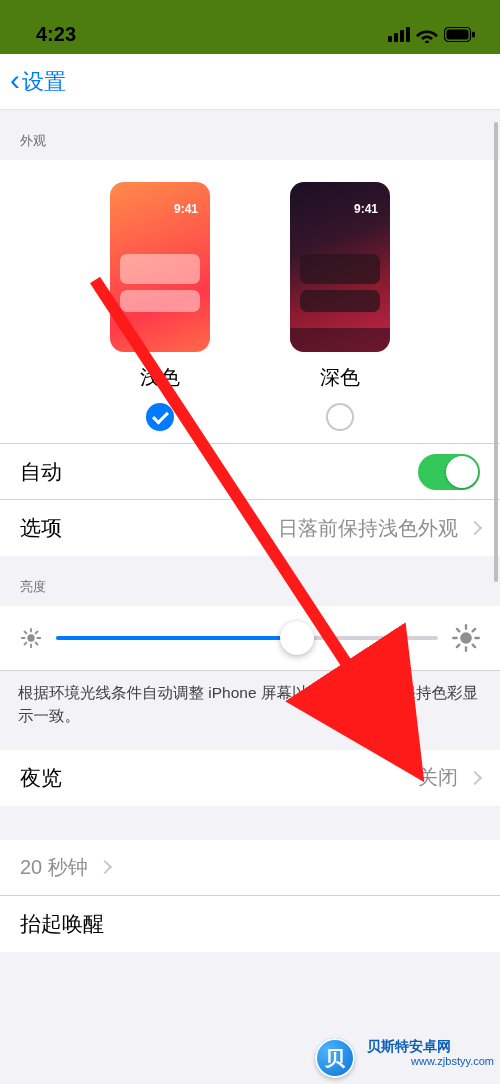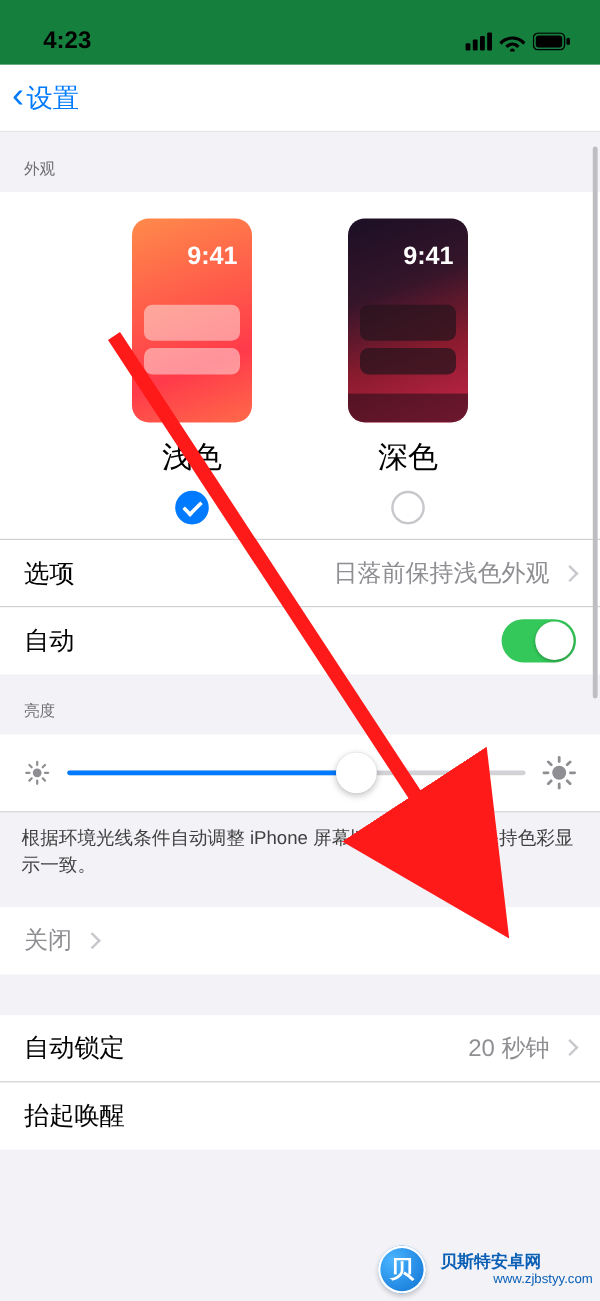--- a/index.html
+++ b/index.html
@@ -11,21 +11,21 @@
     position: relative;
   }
   
   .status-bar {
     height: 54px;
     display: flex;
     align-items: center;
     justify-content: space-between;
     padding: 15px 24px 0 36px;
     font-weight: 600;
-    background: #15803d;
+    background: #4d7c0f;
     font-size: 20px;
   }
   .status-right { display: flex; align-items: center; gap: 6px; }
   .signal-bars { display: flex; align-items: flex-end; gap: 2px; }
   .signal-bars span { width: 4px; background:#000; border-radius:1px; }
   .signal-bars span:nth-child(1){height:6px;}
   .signal-bars span:nth-child(2){height:9px;}
   .signal-bars span:nth-child(3){height:12px;}
   .signal-bars span:nth-child(4){height:15px;}
 
@@ -77,21 +77,21 @@
   .footer {
     font-size:15.5px; color:#404040;
     padding:10px 18px 22px 18px;
     line-height:1.5;
   }
 
   
   .appearance-group { background:#fff; padding:22px 0 12px 0; border-bottom:0.5px solid #d1d1d6;}
   .cards { display:flex; justify-content:center; gap:80px; }
   .card { display:flex; flex-direction:column; align-items:center; gap:12px;}
-  .card-label { font-size:25px; }
+  .card-label { font-size:20px; }
   .radio {
     width:28px;height:28px;border-radius:50%;
     border:2px solid #c7c7cc;
     display:flex;align-items:center;justify-content:center;
   }
   .radio.sel { background:#007aff; border-color:#007aff;}
   .radio.sel::after{content:""; width:12px; height:6px; border-left:3px solid #fff; border-bottom:3px solid #fff; transform:rotate(-45deg) translate(1px,-1px);}
 
   .phone {
     width:100px; height:170px; border-radius:14px; overflow:hidden;
@@ -99,21 +99,21 @@
     font-size:0;
   }
   .phone.light {
     background: linear-gradient(160deg,#ff8a4a 0%,#ff5c4a 40%,#ff3a4a 70%,#ff6a4a 100%);
   }
   .phone.dark {
     background: linear-gradient(160deg,#1b0f25 0%,#35152a 35%,#8a1b2e 65%,#c7254a 100%);
   }
   .phone .clock {
     position:absolute; top:20px; right:12px;
-    color:#fff; font-size:21px; font-weight:600;
+    color:#fff; font-size:12px; font-weight:600;
   }
   .phone .bubble {
     position:absolute; left:10px; right:10px; height:30px;
     border-radius:7px;
   }
   .phone.light .bubble { background:rgba(255,255,255,0.45); }
   .phone.dark  .bubble { background:rgba(40,20,30,0.75); }
   .phone .b1 { top:72px; }
   .phone .b2 { top:108px; height:22px;}
   .phone.dark .b2 { top:108px; }
@@ -153,21 +153,21 @@
   
   .arrow-overlay {
     position:absolute; left:0; top:0;
     width:500px; height:1084px;
     pointer-events:none;
   }
 
   
   .watermark {
     position:absolute; right:6px; bottom:6px;
-    display:flex; align-items:center; gap:12px;
+    display:flex; gap:12px;
     font-size:14px; color:#0a5fb5; line-height:1.2;
   }
   .watermark .ball{
     width:40px;height:40px;border-radius:50%;
     background:radial-gradient(circle at 30% 30%, #4ab4ff, #0a6ed1);
     box-shadow:0 0 0 2px #fff inset, 0 2px 4px rgba(0,0,0,.2);
   }
   .watermark .ball::after{content:"贝";color:#fff;font-size:20px;display:flex;align-items:center;justify-content:center;width:100%;height:100%;font-weight:bold;}
   .watermark .txt{display:flex;flex-direction:column;align-items:flex-start;}
   .watermark .t1{font-weight:700;color:#0a5fb5;}
@@ -231,31 +231,31 @@
         <div class="dock"></div>
       </div>
       <div class="card-label">深色</div>
       <div class="radio"></div>
     </div>
   </div>
 </div>
 
 <div class="group">
   <div class="row">
+    <div class="label">自动</div>
+    <div class="toggle">
+        <div class="knob"></div>
+      </div>
+  </div>
+  <div class="row">
     <div class="label">选项</div>
     <div class="detail">
       <span>日落前保持浅色外观</span>
       <span class="chevron-right"></span>
     </div>
-  </div>
-  <div class="row">
-    <div class="label">自动</div>
-    <div class="toggle">
-        <div class="knob"></div>
-      </div>
   </div>
 </div>
 
 <div class="section-header">亮度</div>
 
 <div class="group">
   <div class="brightness-row">
     <svg class="sun-small" width="22" height="22" viewBox="0 0 24 24">
       <circle cx="12" cy="12" r="4" fill="#8e8e93"></circle>
       <g stroke="#8e8e93" stroke-width="2" stroke-linecap="round">
@@ -285,30 +285,30 @@
         <line x1="4.2" y1="19.8" x2="6.3" y2="17.7"></line>
           <line x1="17.7" y1="6.3" x2="19.8" y2="4.2"></line>
       </g>
     </svg>
   </div>
 </div>
 <div class="footer">根据环境光线条件自动调整 iPhone 屏幕以在不同环境下保持色彩显示一致。</div>
 
 <div class="group" style="margin-bottom:34px;">
   <div class="row">
+    <div class="label">夜览</div>
     <div class="detail">
       <span>关闭</span>
       <span class="chevron-right"></span>
     </div>
   </div>
 </div>
 
 <div class="group">
   <div class="row">
-    <div class="label">自动锁定</div>
     <div class="detail">
       <span>20 秒钟</span>
       <span class="chevron-right"></span>
     </div>
   </div>
   <div class="row">
     <div class="label">抬起唤醒</div>
   </div>
 </div>
 

